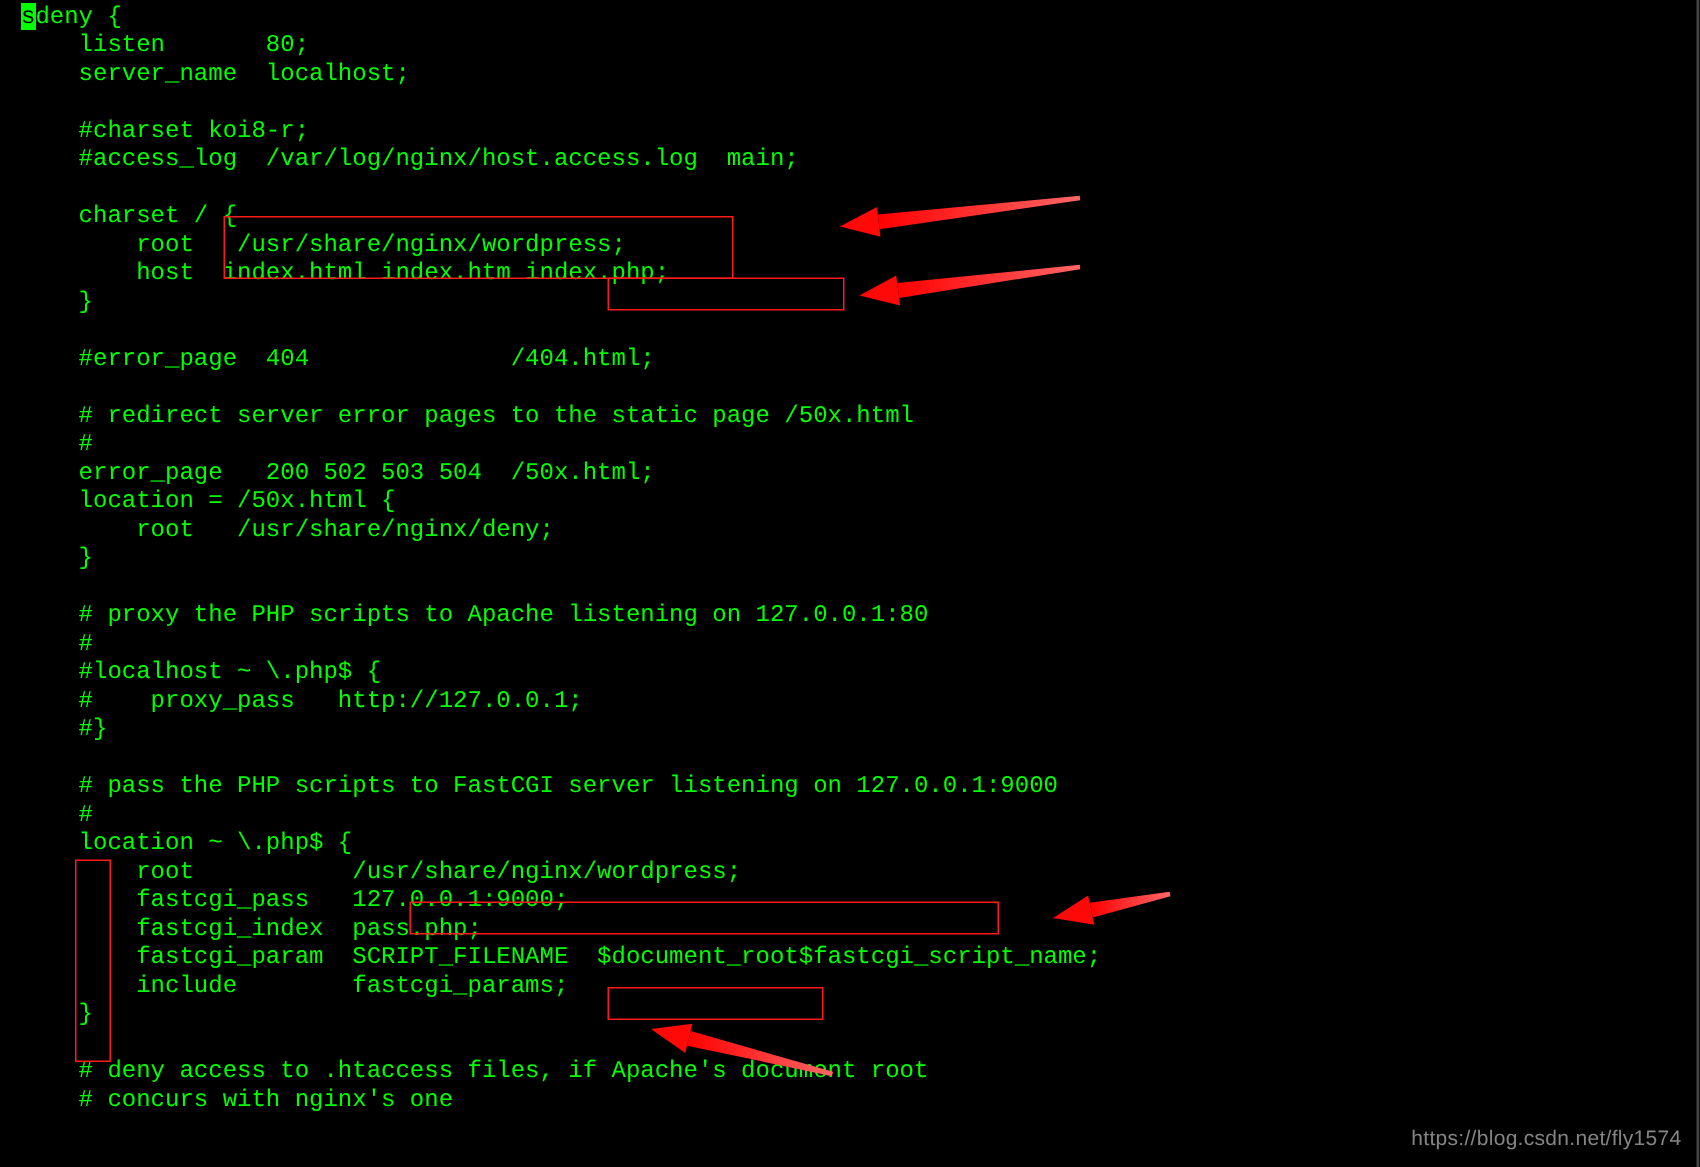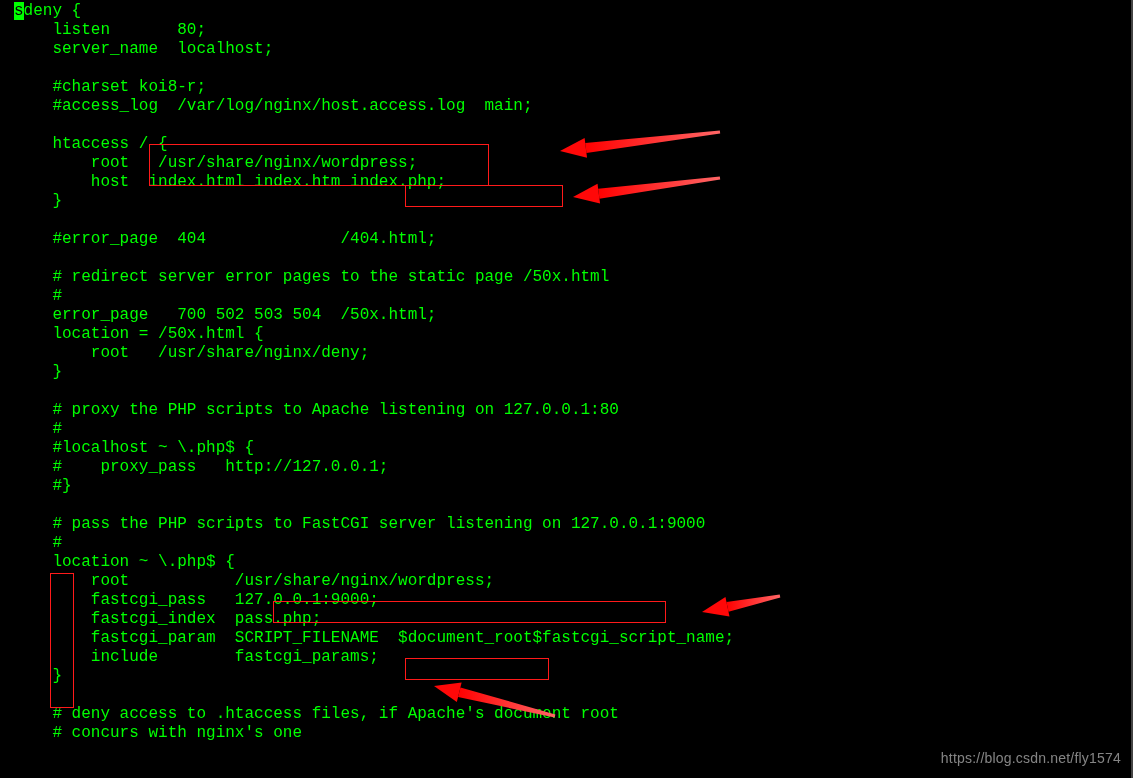--- a/index.html
+++ b/index.html
@@ -64,30 +64,30 @@
 <body>
 
 <div class="terminal">
   <pre><span class="cursor">s</span><span>deny {</span>
 <span>    listen       80;</span>
 <span>    server_name  localhost;</span>
 <span></span>
 <span>    #charset koi8-r;</span>
 <span>    #access_log  /var/log/nginx/host.access.log  main;</span>
 <span></span>
-<span>    htaccess / {</span>
+<span>    charset / {</span>
 <span>        root   /usr/share/nginx/wordpress;</span>
 <span>        host  index.html index.htm index.php;</span>
 <span>    }</span>
 <span></span>
 <span>    #error_page  404              /404.html;</span>
 <span></span>
 <span>    # redirect server error pages to the static page /50x.html</span>
 <span>    #</span>
-<span>    error_page   700 502 503 504  /50x.html;</span>
+<span>    error_page   200 502 503 504  /50x.html;</span>
 <span>    location = /50x.html {</span>
 <span>        root   /usr/share/nginx/deny;</span>
 <span>    }</span>
 <span></span>
 <span>    # proxy the PHP scripts to Apache listening on 127.0.0.1:80</span>
 <span>    #</span>
 <span>    #localhost ~ \.php$ {</span>
 <span>    #    proxy_pass   http://127.0.0.1;</span>
 <span>    #}</span>
 <span></span>

